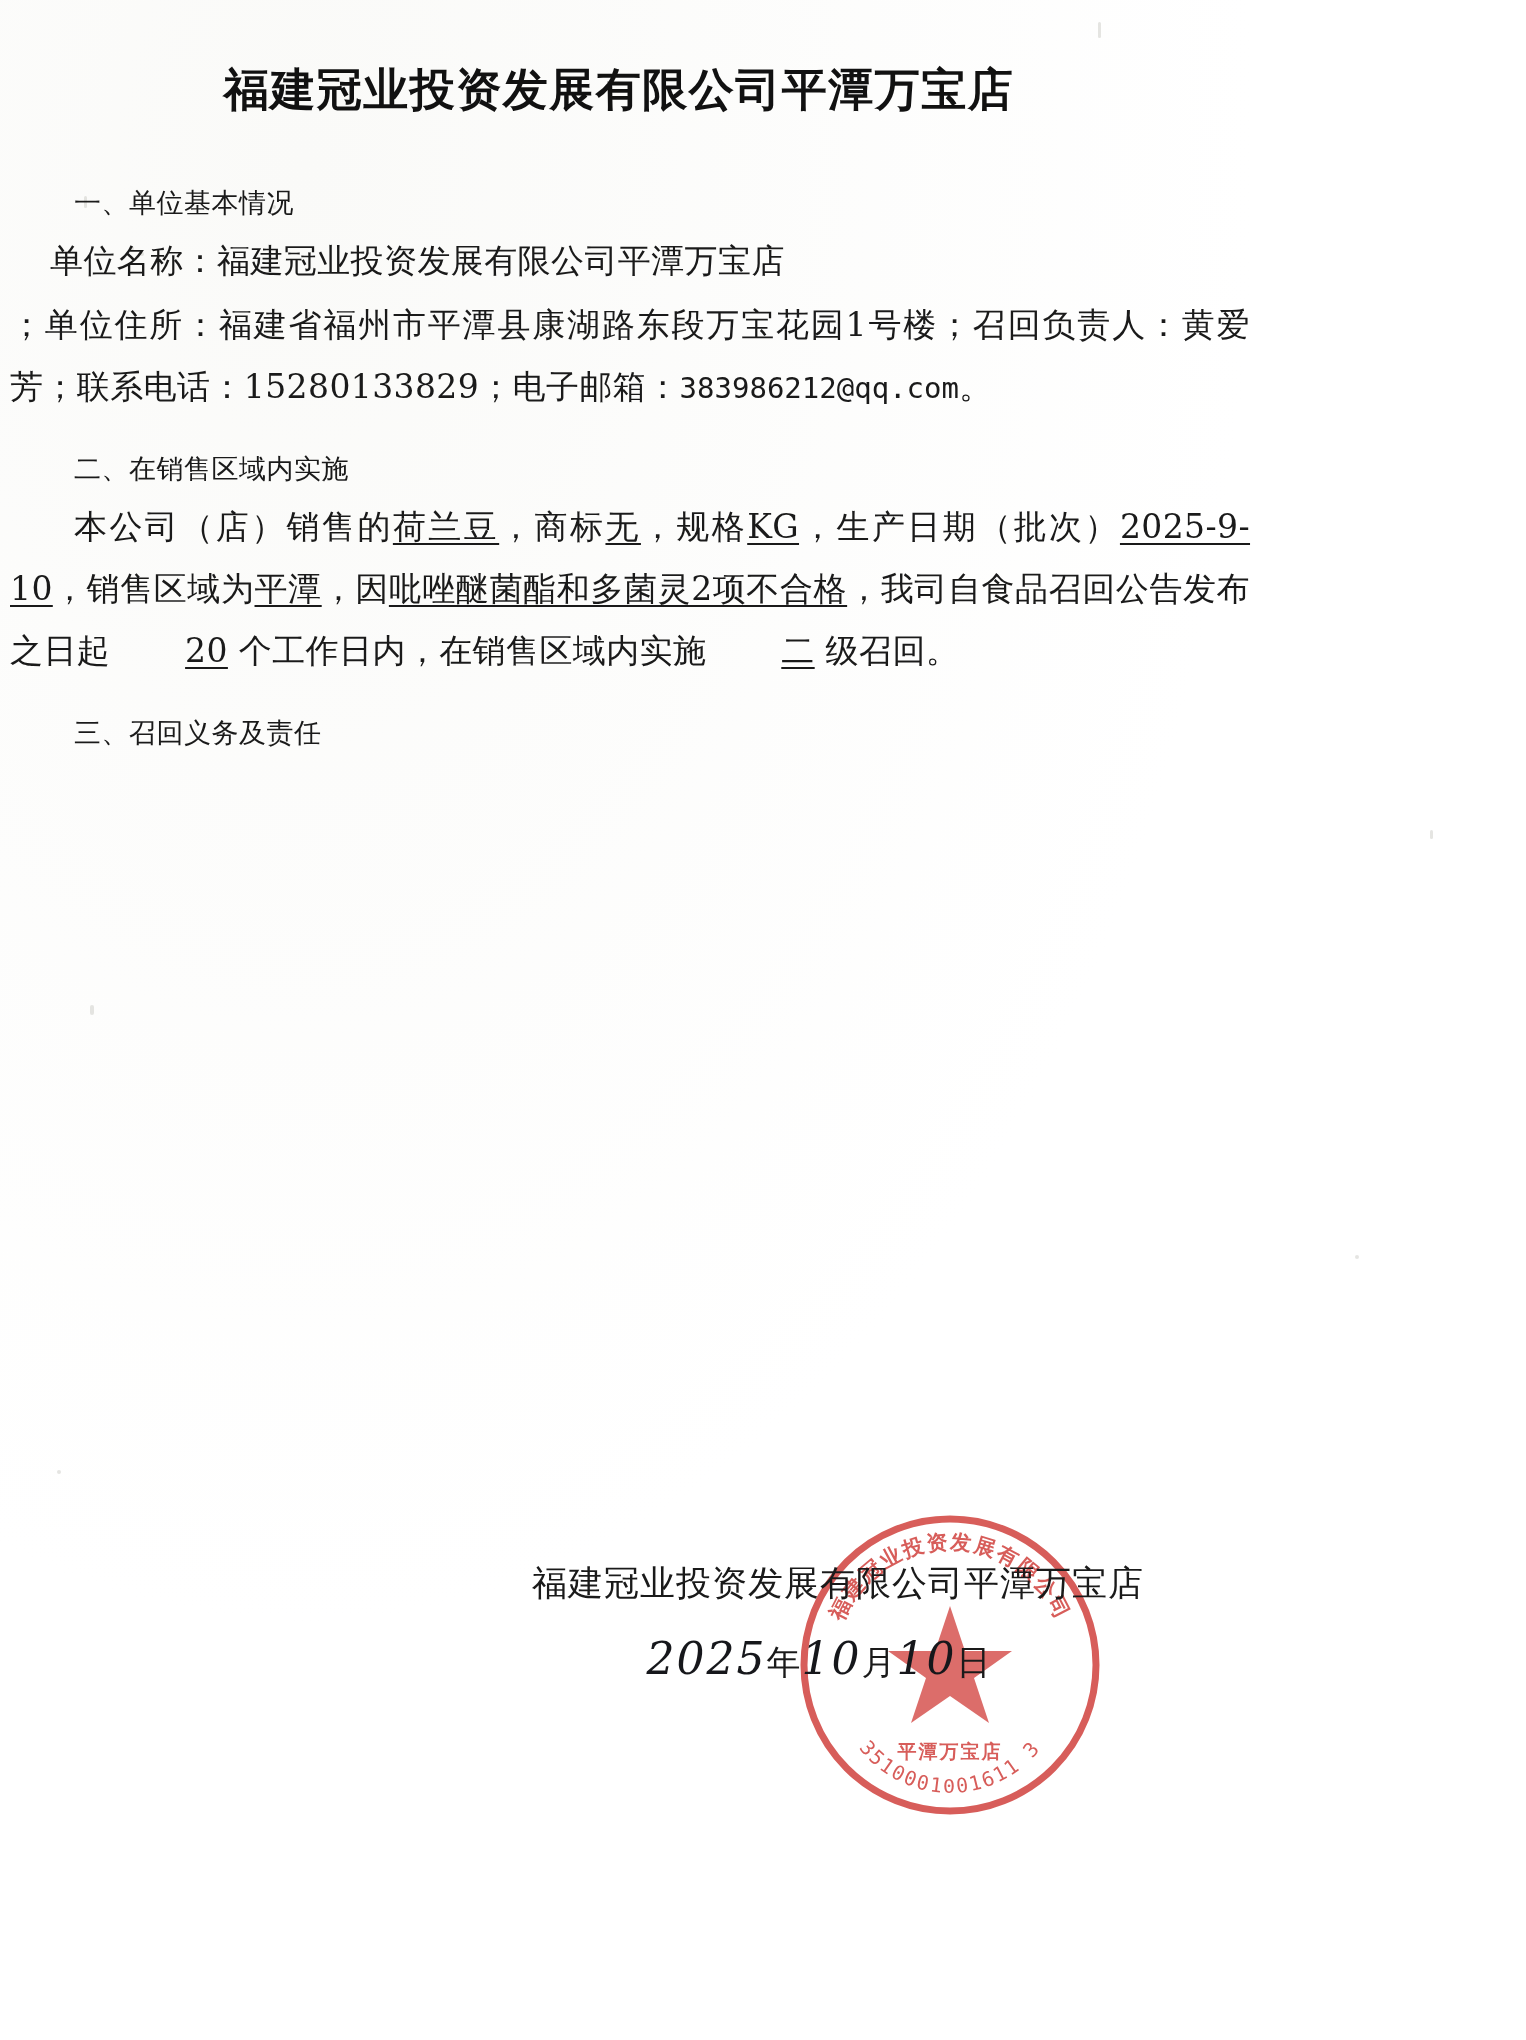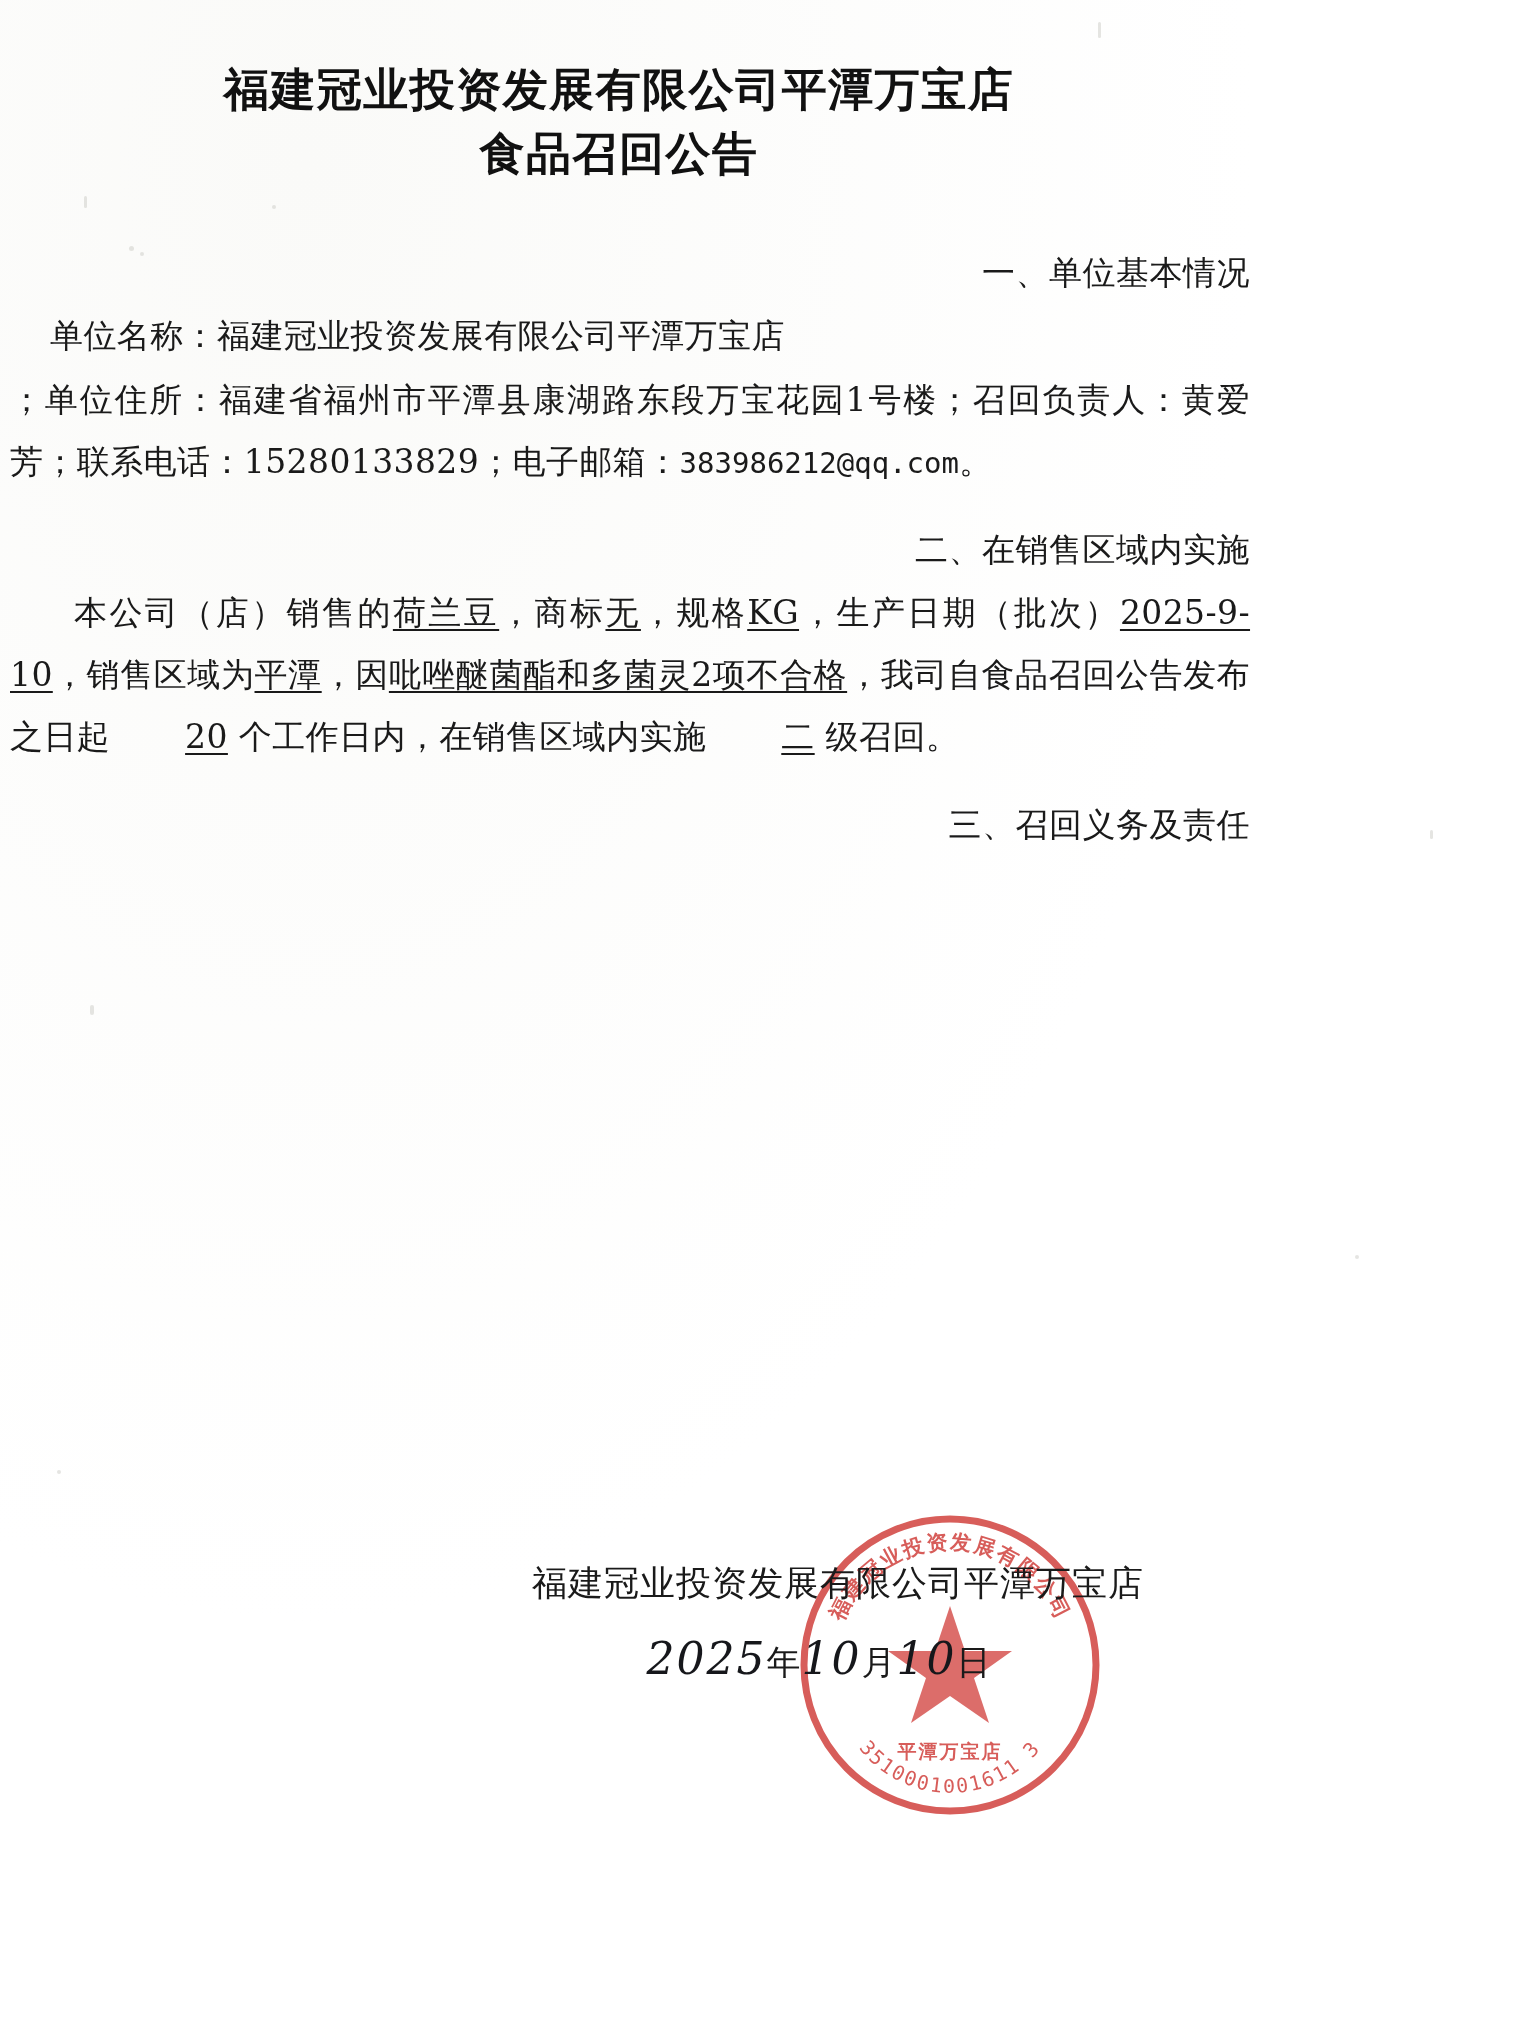--- a/index.html
+++ b/index.html
@@ -51,27 +51,26 @@
   }
 
   .body-block {
     margin: 0 auto;
     width: 1240px;
     padding-left: 10px;
     margin-top: 56px;
   }
 
   .section-head {
-    font-size: 33px;
+    font-size: 27px;
     line-height: 1.85;
     text-indent: 64px;
     margin-top: 26px;
     margin-bottom: 2px;
     letter-spacing: .5px;
-    text-align: right;
   }
 
   p.para {
     font-size: 33px;
     line-height: 1.88;
     margin: 0 0 2px 0;
     letter-spacing: .4px;
     text-align: justify;
   }
   p.indent { text-indent: 64px; }
@@ -160,21 +159,20 @@
 <div class="speck" style="left:1098px; top:22px; width:3px; height:16px; border-radius:2px;"></div>
 <div class="speck" style="left:90px; top:1005px; width:4px; height:10px; border-radius:2px;"></div>
 <div class="speck" style="left:57px; top:1470px; width:4px; height:4px;"></div>
 <div class="speck" style="left:1355px; top:1255px; width:4px; height:4px;"></div>
 <div class="speck" style="left:1430px; top:830px; width:3px; height:9px; border-radius:2px;"></div>
 
 <div class="doc">
 
   <div class="title-block">
     <div class="title-line">福建冠业投资发展有限公司平潭万宝店</div>
-    <div class="title-line">食品召回公告</div>
   </div>
 
   <div class="body-block">
 
     <div class="section-head">一、单位基本情况</div>
 
     <p class="para indent-sm">
       <span>单位名称：</span><span>福建冠业投资发展有限公司平潭万宝店</span>
     </p>
 

